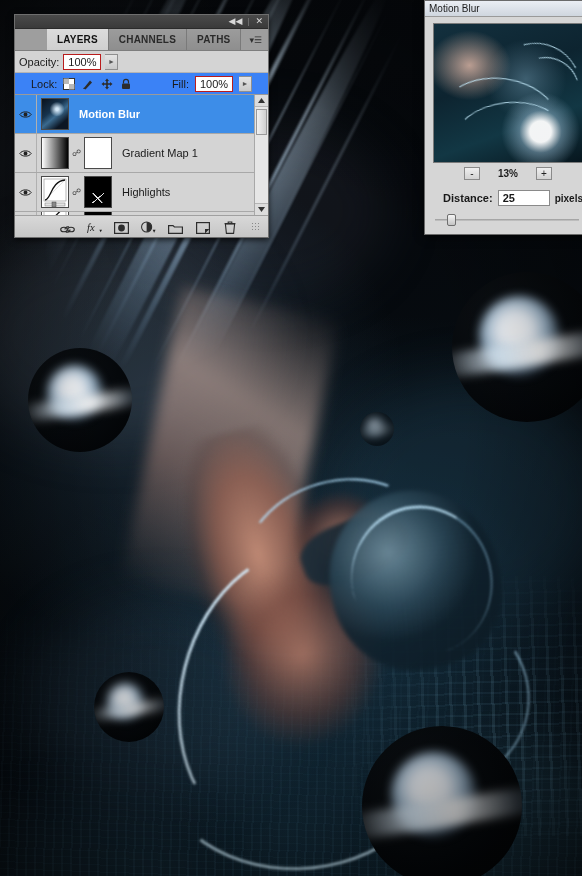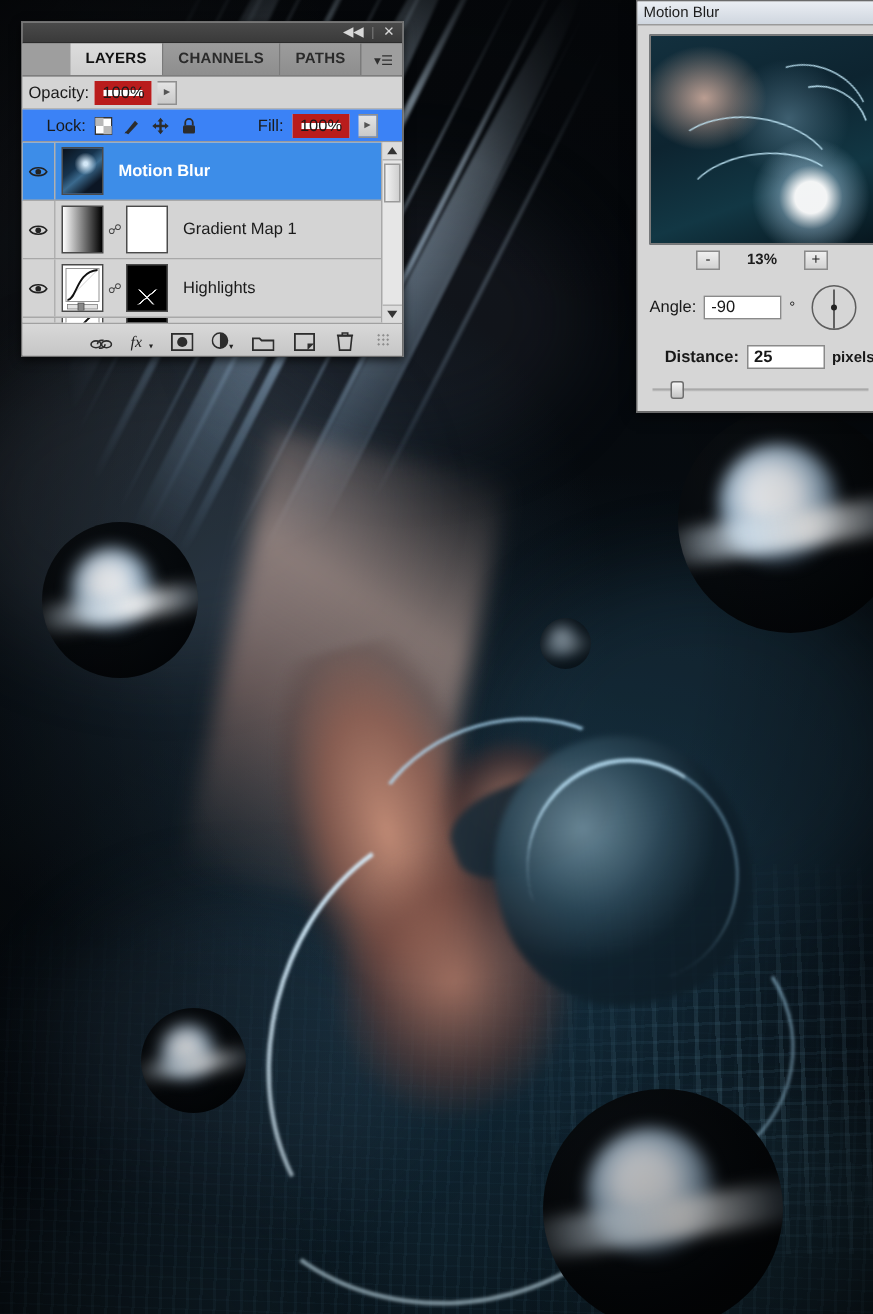--- a/index.html
+++ b/index.html
@@ -201,21 +201,21 @@
     position: relative; width: 122px; height: 17px;
     background: #fff; border: 1px solid #8f8f8f;
     display: flex; align-items: center; padding-left: 4px; font-size: 11px;
     cursor: pointer;
   }
   .blend-arrow { position: absolute; right: 5px; top: 6px; width: 0; height: 0;
     border-left: 4px solid transparent; border-right: 4px solid transparent;
     border-top: 5px solid #333; }
   .lbl { font-size: 11px; color: #1a1a1a; white-space: nowrap; }
   .num-field {
-    width: 38px; height: 16px; background: #fff; border: 6px solid #b91c1c;
+    width: 38px; height: 16px; background: #fff; border: 1px solid #b91c1c;
     font-size: 11px; display: flex; align-items: center; justify-content: center;
     cursor: text;
   }
   .spin {
     width: 13px; height: 16px; background: linear-gradient(to bottom,#e4e4e4,#c9c9c9);
     border: 1px solid #8f8f8f; border-left: none;
     display: flex; align-items: center; justify-content: center;
     font-size: 7px; color: #555; cursor: pointer;
   }
 
@@ -601,26 +601,20 @@
           <i style="left:84px; top:34px;  width:62px;  height:54px; transform:rotate(30deg);"></i>
         </div>
       </div>
 
       <div class="mb-zoomrow">
         <span class="zbtn">-</span>
         <span class="zpct">13%</span>
         <span class="zbtn">+</span>
       </div>
 
-      <div class="mb-anglerow">
-        <span class="lbl2">Angle:</span>
-        <span class="angle-field">-90</span>
-        <span class="deg">°</span>
-        <span class="dial"></span>
-      </div>
 
       <div class="mb-distrow">
         <span class="lbl2">Distance:</span>
         <span class="dist-field">25</span>
         <span class="deg">pixels</span>
       </div>
 
       <div class="mb-slider">
         <div class="mb-track"></div>
         <div class="mb-knob"></div>

